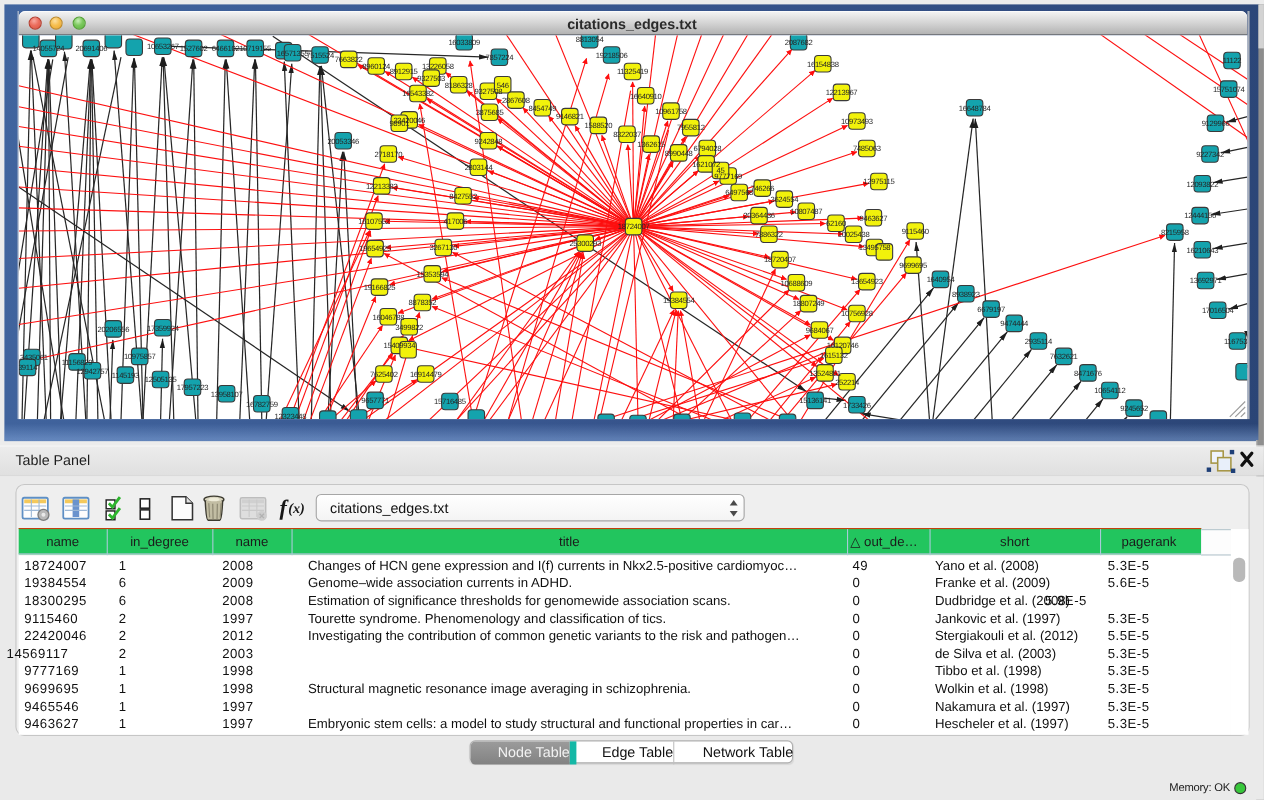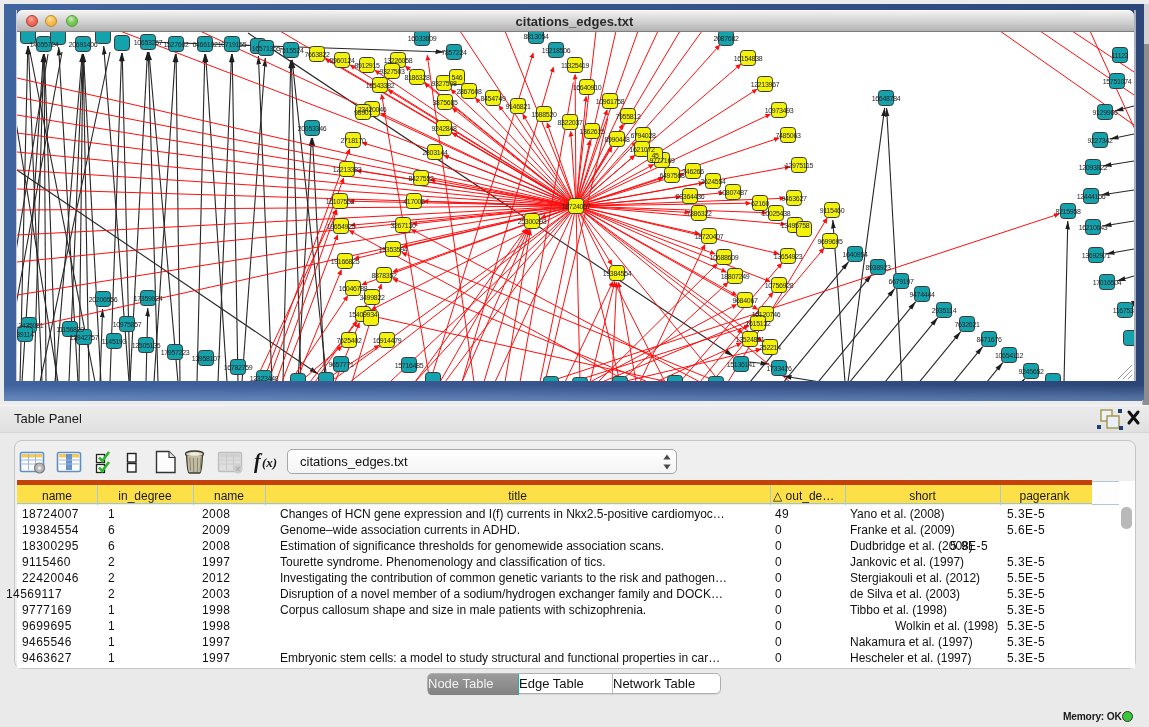--- a/index.html
+++ b/index.html
@@ -8,33 +8,33 @@
 #rightstrip2{left:1144px;top:4px;width:5px;height:40px;background:#d3d3d3}
 #titlebar{left:17px;top:10px;width:1117px;height:22px;border-radius:6px 6px 0 0;background:linear-gradient(#f5f5f5,#d2d2d2 55%,#b3b3b3);border-bottom:1px solid #7d7d7d;box-shadow:inset 0 1px 0 #fbfbfb}
 #title{left:0;top:14px;width:100%;text-align:center;font-size:13px;font-weight:bold;color:#2a2a2a}
 .tl{width:12px;height:12px;border-radius:50%;top:15px}
 #canvas{left:17px;top:32px;width:1117px;height:349px;background:#fff;overflow:hidden}
 #tpbar{left:0;top:405px;width:1149px;height:28px;background:linear-gradient(#ececec,#e0e0e0);border-top:1px solid #f6f6f6;border-bottom:1px solid #d6d6d6}
 #tptitle{left:14px;top:411px;font-size:13px;color:#1c1c1c}
 #panel{left:0;top:433px;width:1149px;height:294px;background:#eaeaea}
 #container{left:14px;top:440px;width:1122px;height:229px;background:#efefef;border:1px solid #c6c6c6;border-radius:8px}
 #combo{left:287px;top:449px;width:390px;height:25px;background:linear-gradient(#ffffff,#f4f4f4);border:1px solid #a6a6a6;border-radius:5px;font-size:13px;color:#111;line-height:23px;padding-left:12px}
-#thead{left:17px;top:480px;width:1075px;height:24px;background:#fde047;border-top:5px solid #c2410c;border-bottom:1px solid #a3c2cf}
+#thead{left:17px;top:480px;width:1075px;height:24px;background:#22c55e;border-top:1px solid #c2410c;border-bottom:1px solid #a3c2cf}
 #theadw{left:1092px;top:481px;width:27px;height:24px;background:#fdfdfd;border-top:1px solid #b5c6cd;border-bottom:1px solid #b5c6cd}
 .th{position:absolute;top:4px;font-size:12px;color:#1b1b1b;text-align:center}
 .tdv{position:absolute;top:0;width:1px;height:24px;background:#a8cad8}
 #tbody{left:17px;top:505px;width:1102px;height:163px;background:#fff;overflow:hidden}
 .tr{position:absolute;left:0;width:1149px;height:16px}
 .tr span{position:absolute;top:1px;font-size:12px;color:#101010;white-space:nowrap}
 .tr span.num{letter-spacing:0.45px}
 #sbar{left:1119px;top:481px;width:16px;height:187px;background:#fff}
 #sthumb{left:1121px;top:507px;width:11px;height:22px;background:#b9b9b9;border-radius:5px}
 #tabs{left:427px;top:673px;width:294px;height:21px;background:#fff;border:1px solid #afafaf;border-radius:5px;box-shadow:0 1px 1px rgba(0,0,0,.08)}
-.seg{position:absolute;top:0;height:21px;font-size:13px;text-align:left;line-height:20px;color:#111}
-#memtxt{left:1063px;top:711px;font-size:10.2px;font-weight:bold;color:#1a1a1a;letter-spacing:-0.2px}
+.seg{position:absolute;top:0;height:21px;font-size:13px;text-align:right;line-height:20px;color:#111}
+#memtxt{left:1063px;top:711px;font-size:10.2px;font-weight:normal;color:#1a1a1a;letter-spacing:-0.2px}
 #memdot{left:1122px;top:710.5px;width:11px;height:11px;border-radius:50%;background:#38c73b;border:1px solid #333}
 </style></head><body>
 <div class="abs" id="frame"></div>
 <div class="abs" id="rightstrip"></div>
 <div class="abs" style="left:1141.5px;top:400px;width:7.5px;height:327px;background:#8f8f8f;border-left:1px solid #b5b5b5"></div>
 <div class="abs" id="rightstrip2"></div>
 <div class="abs" id="titlebar"></div>
 <div class="abs" id="title">citations_edges.txt</div>
 <div class="abs tl" style="left:26px;background:radial-gradient(circle at 40% 30%,#f8a99f,#ec6e5e 45%,#d9523e);border:1px solid #b73f30"></div>
 <div class="abs tl" style="left:45px;background:radial-gradient(circle at 40% 30%,#fde0a0,#f6bf50 45%,#e8a530);border:1px solid #c08b28"></div>
@@ -663,40 +663,39 @@
     <span class="num" style="left:202px">2012</span>
     <span style="left:280px">Investigating the contribution of common genetic variants to the risk and pathogen…</span>
     <span class="num" style="left:775px">0</span>
     <span style="left:850px">Stergiakouli et al. (2012)</span>
     <span class="num" style="left:1007px">5.5E-5</span>
   </div>
 <div class="tr" style="top:586px">
     <span class="num" style="left:6px">14569117</span>
     <span class="num" style="left:108px">2</span>
     <span class="num" style="left:202px">2003</span>
-    <span style="left:280px">Disruption of a novel member of a sodium/hydrogen exchanger family and DOCK…</span>
     <span class="num" style="left:775px">0</span>
     <span style="left:850px">de Silva et al. (2003)</span>
     <span class="num" style="left:1007px">5.3E-5</span>
   </div>
 <div class="tr" style="top:602px">
     <span class="num" style="left:22px">9777169</span>
     <span class="num" style="left:108px">1</span>
     <span class="num" style="left:202px">1998</span>
-    <span style="left:280px">Corpus callosum shape and size in male patients with schizophrenia.</span>
     <span class="num" style="left:775px">0</span>
     <span style="left:850px">Tibbo et al. (1998)</span>
     <span class="num" style="left:1007px">5.3E-5</span>
   </div>
 <div class="tr" style="top:618px">
     <span class="num" style="left:22px">9699695</span>
     <span class="num" style="left:108px">1</span>
     <span class="num" style="left:202px">1998</span>
-    <span class="num" style="left:775px">0</span>
-    <span style="left:895px">Wolkin et al. (1998)</span>
+    <span style="left:280px">Structural magnetic resonance image averaging in schizophrenia.</span>
+    <span class="num" style="left:775px">0</span>
+    <span style="left:850px">Wolkin et al. (1998)</span>
     <span class="num" style="left:1007px">5.3E-5</span>
   </div>
 <div class="tr" style="top:634px">
     <span class="num" style="left:22px">9465546</span>
     <span class="num" style="left:108px">1</span>
     <span class="num" style="left:202px">1997</span>
     <span class="num" style="left:775px">0</span>
     <span style="left:850px">Nakamura et al. (1997)</span>
     <span class="num" style="left:1007px">5.3E-5</span>
   </div>
@@ -707,16 +706,16 @@
     <span style="left:280px">Embryonic stem cells: a model to study structural and functional properties in car…</span>
     <span class="num" style="left:775px">0</span>
     <span style="left:850px">Hescheler et al. (1997)</span>
     <span class="num" style="left:1007px">5.3E-5</span>
   </div>
 <div class="abs" id="theadw"></div>
 <div class="abs" id="sbar"></div>
 <div class="abs" id="sthumb"></div>
 <div class="abs" id="tabs">
  <div class="seg" style="left:0;width:90px;background:linear-gradient(#9b9b9b,#828282);color:#f2f2f2;border-radius:4px 0 0 4px">Node Table</div>
- <div class="seg" style="left:90px;width:94px;border-left:1px solid #14b8a6">Edge Table</div>
+ <div class="seg" style="left:90px;width:94px;border-left:6px solid #14b8a6">Edge Table</div>
  <div class="seg" style="left:184px;width:109px;border-left:1px solid #c0c0c0">Network Table</div>
 </div>
 <div class="abs" id="memtxt">Memory: OK</div>
 <div class="abs" id="memdot"></div>
 </body></html>

